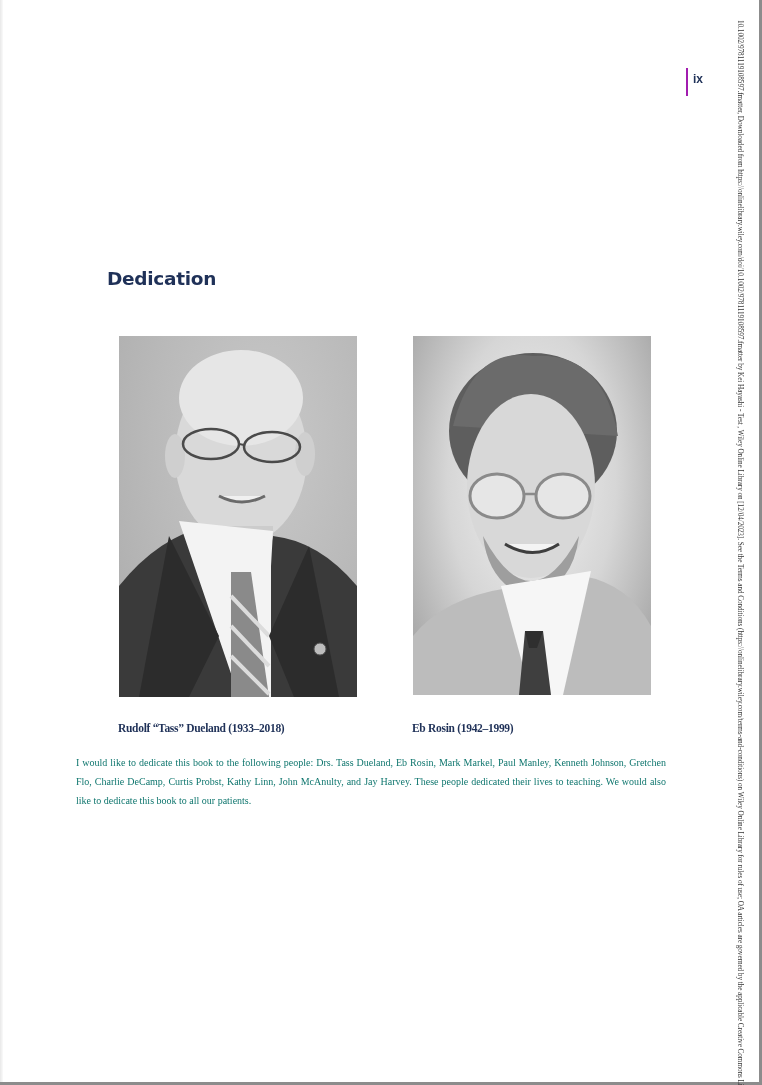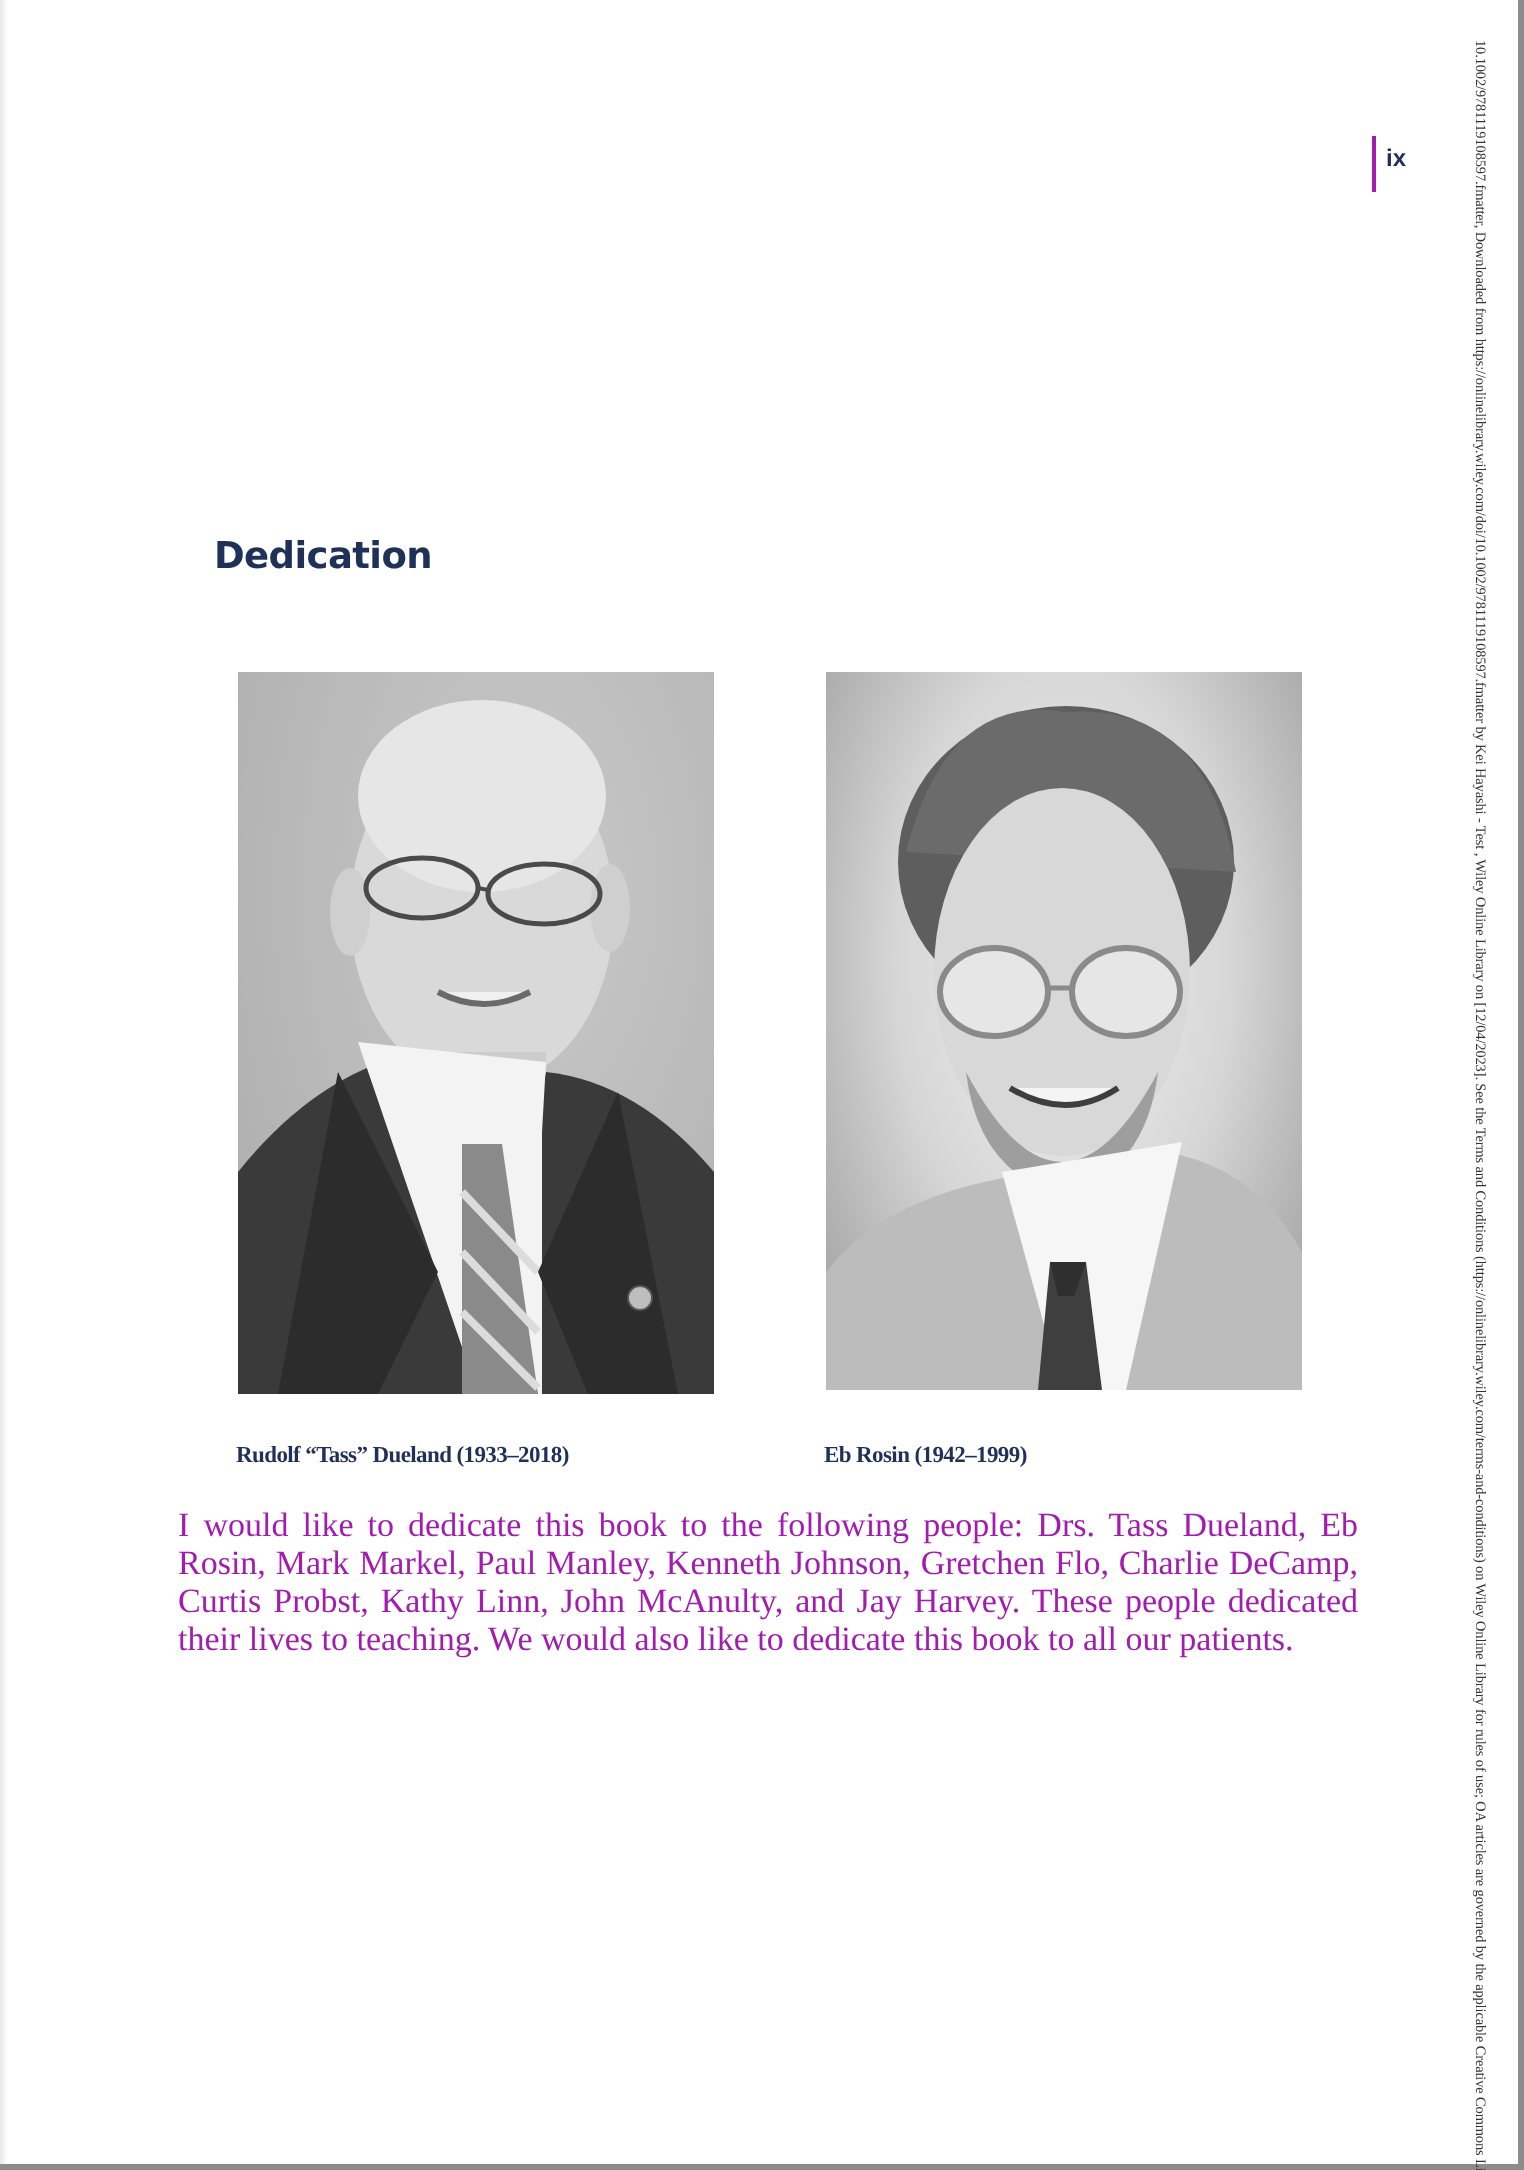--- a/index.html
+++ b/index.html
@@ -78,28 +78,28 @@
     font-size: 11.5px;
     letter-spacing: -0.3px;
     color: #1f3158;
     white-space: nowrap;
     margin-top: 12px;
   }
   .caption-1 { left: 118px; }
   .caption-2 { left: 412px; }
   .body-text {
     position: absolute;
-    left: 89px;
+    left: 76px;
     top: 753px;
     width: 590px;
     margin: 0;
     font-family: "Liberation Serif", serif;
-    font-size: 17px;
+    font-size: 10px;
     line-height: 19px;
-    color: #a21caf;
+    color: #0f766e;
     text-align: justify;
   }
   .side-note {
     position: absolute;
     left: 734px;
     top: 20px;
     width: 12px;
     height: 1045px;
   }
   .side-note span {

